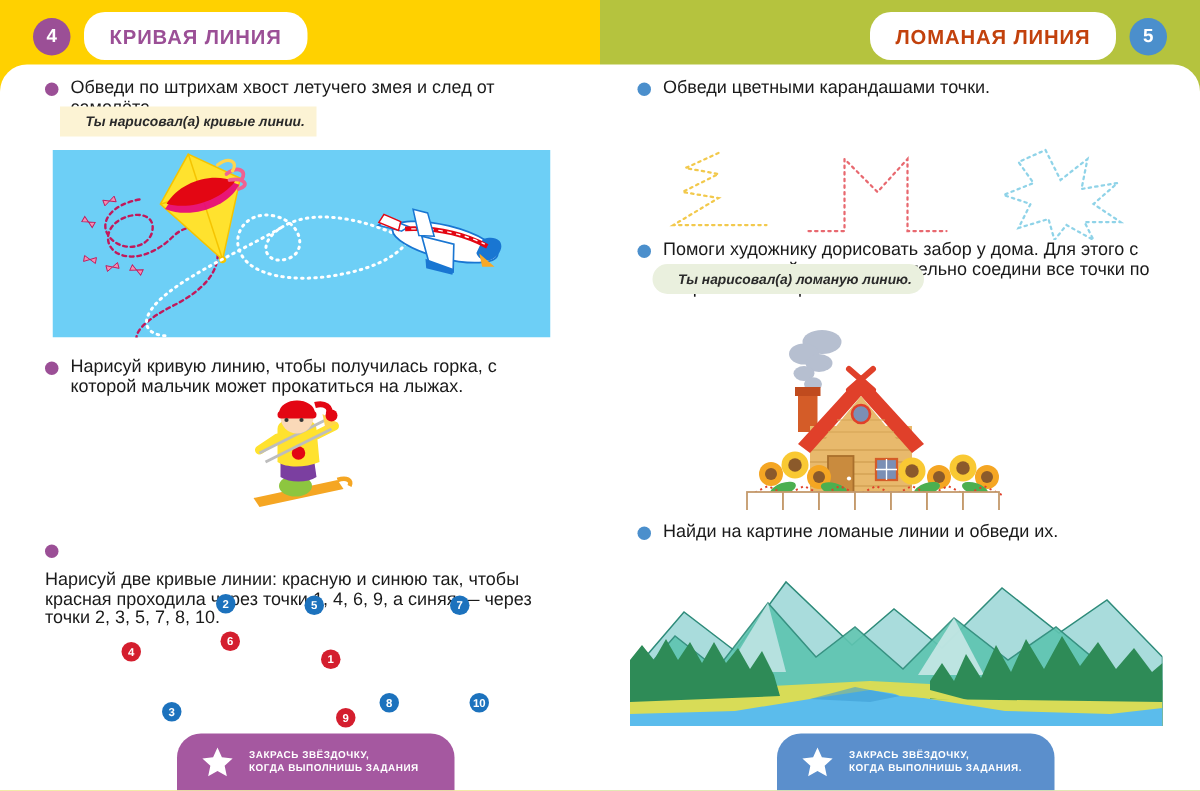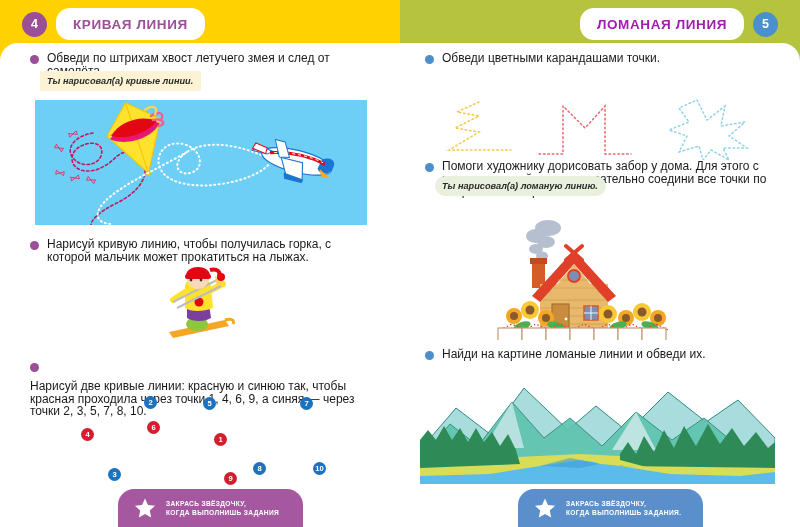--- a/index.html
+++ b/index.html
@@ -40,33 +40,33 @@
   .badge.purple { background: #9B4F96; }
   .badge.blue   { background: #4B8FCC; }
 
   .title-pill {
     background: #ffffff; border-radius: 14px;
     height: 26px; padding: 16px 17px;
     display: flex; align-items: center;
     font-size: 13.5px; font-weight: bold; letter-spacing: 0.6px;
   }
   .title-pill.purple-t { color: #9B4F96; }
-  .title-pill.blue-t   { color: #a21caf; }
+  .title-pill.blue-t   { color: #c2410c; }
 
   
   .task { position: absolute; display: flex; gap: 8px; align-items: flex-start; }
   .bullet { width: 9px; height: 9px; border-radius: 50%; flex: 0 0 9px; margin-top: 3px; }
   .bullet.purple { background: #9B4F96; }
   .bullet.blue   { background: #4B8FCC; }
   .task-text { font-size: 12px; line-height: 12.5px; color: #1A1A1A; }
 
   .answer {
     position: absolute;
     font-size: 9.2px; font-style: italic; font-weight: bold;
-    padding: 4px 8px 4px 7px;
+    padding: 4px 8px 4px 17px;
     line-height: 12px;
   }
   .answer.warm { background: #FCF3D4; color: #2a2a2a; }
   .answer.cool { background: #EAF0DE; color: #2a2a2a; }
 
   
   .illus { position: absolute; }
 
   
   .dot {

